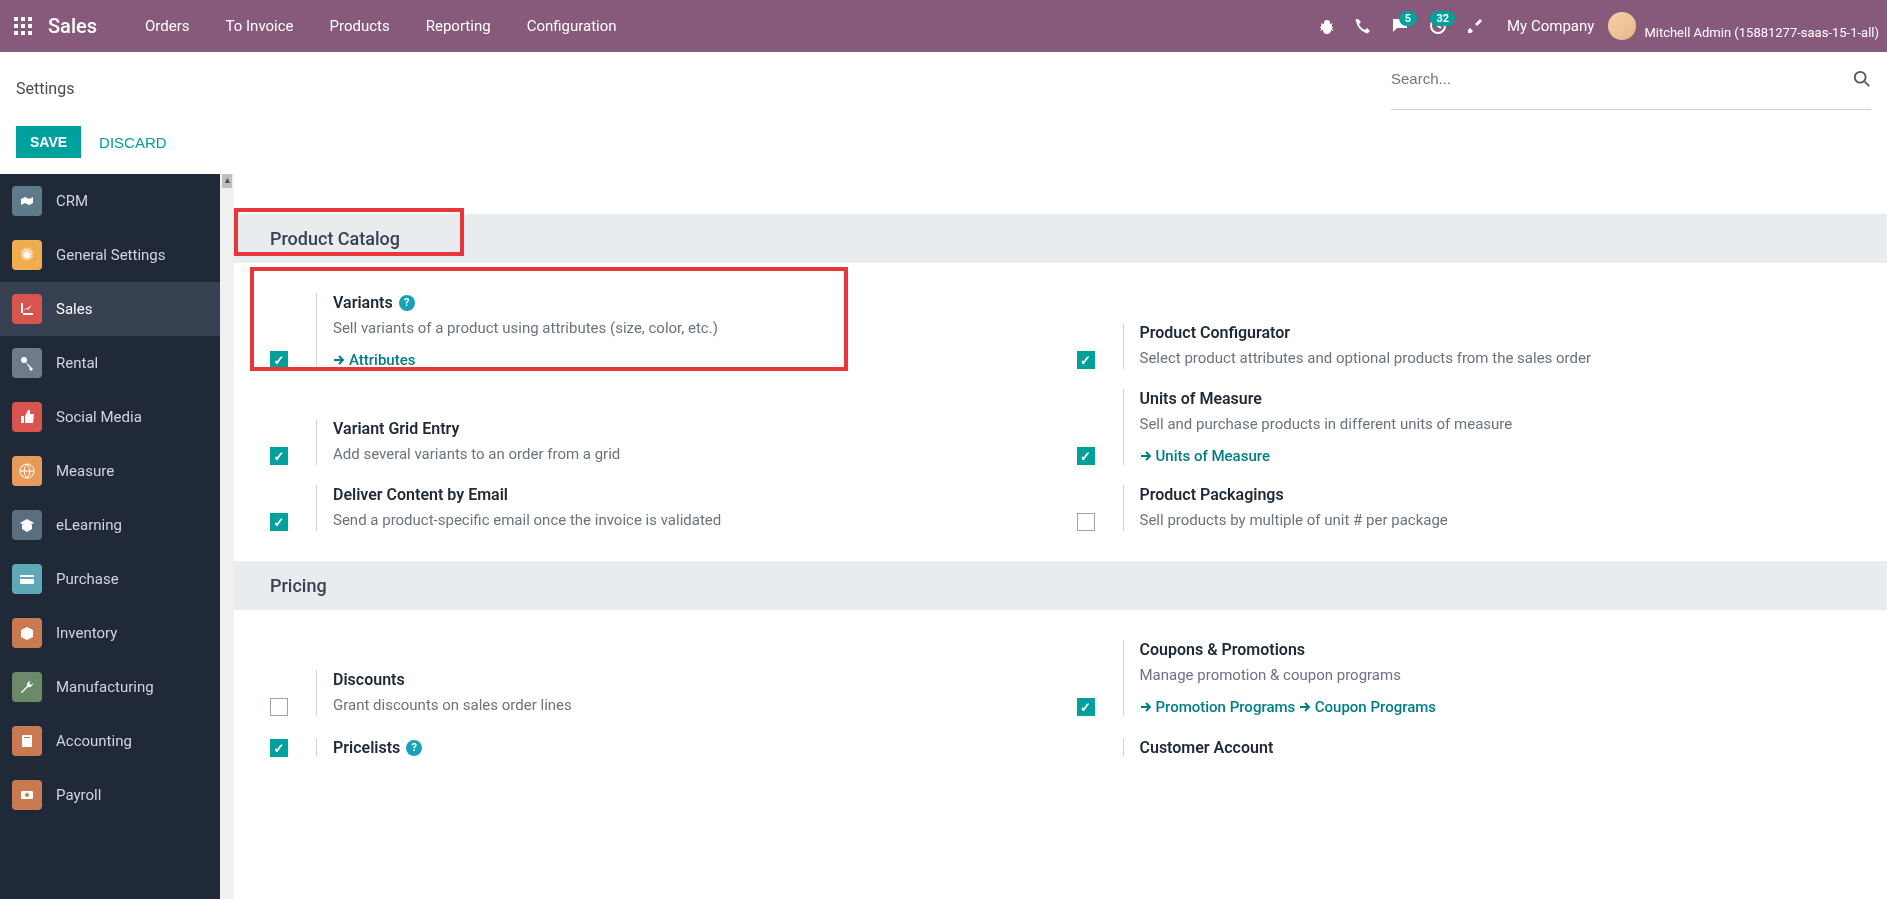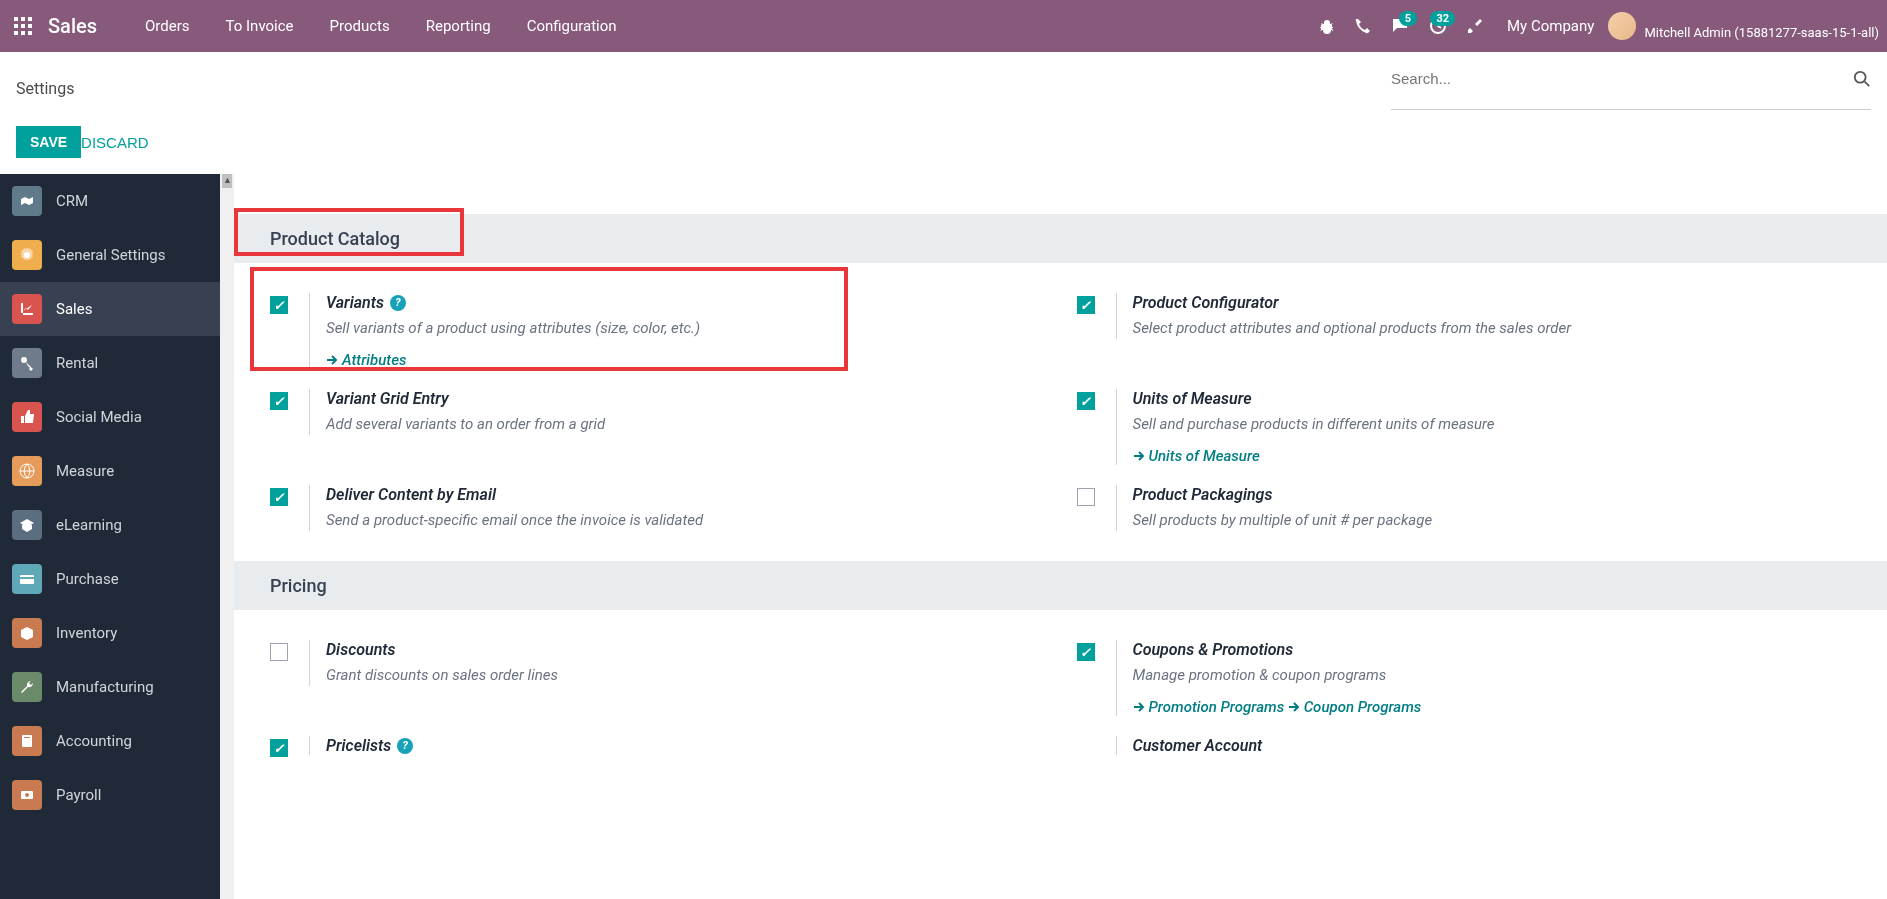--- a/index.html
+++ b/index.html
@@ -15,41 +15,41 @@
 .topbar .avatar { width: 28px; height: 28px; border-radius: 50%; background: linear-gradient(135deg, #f5d0a9, #e8b88a); margin-right: 8px; display: inline-block; }
 .topbar .user { display: flex; align-items: flex-end; font-size: 13px; cursor: pointer; }
 
 .subheader { display: flex; align-items: center; padding: 14px 16px 8px 16px; }
 .subheader .title { font-size: 16px; color: #4c4c4c; }
 .subheader .spacer { flex: 1; }
 .subheader .search-wrap { width: 480px; border-bottom: 1px solid #ccc; display: flex; align-items: center; padding-bottom: 18px; }
 .subheader .search-input { flex: 1; border: none; outline: none; font-size: 15px; color: #6b7280; padding: 4px 0; }
 .subheader .search-icon { width: 18px; height: 18px; }
 
-.actions { padding: 8px 16px 16px 16px; display: flex; gap: 0; align-items: center; }
+.actions { padding: 8px 16px 16px 16px; display: flex; gap: 18px; align-items: center; }
 .btn-save { background: #00a09d; color: #fff; border: none; padding: 8px 14px; font-size: 14px; font-weight: bold; cursor: pointer; }
 .btn-discard { background: none; border: none; color: #00a09d; font-size: 15px; font-weight: 500; cursor: pointer; }
 
 .main-wrap { display: flex; height: calc(100vh - 156px); }
 .sidebar { width: 220px; background: #1f2937; overflow-y: auto; color: #d1d5db; flex-shrink: 0; }
 .sidebar-item { display: flex; align-items: center; padding: 12px 12px; cursor: pointer; font-size: 15px; }
 .sidebar-item.active { background: #374151; color: #fff; }
 .sidebar-item .sb-icon { width: 30px; height: 30px; border-radius: 4px; margin-right: 14px; display: flex; align-items: center; justify-content: center; flex-shrink: 0; }
 .sidebar-scroll { width: 14px; background: #f0f0f0; position: relative; flex-shrink: 0; }
 .sidebar-scroll::before { content: ""; position: absolute; top: 0; left: 2px; right: 2px; height: 14px; background: #c0c0c0; }
 .sidebar-scroll::after { content: ""; position: absolute; bottom: 0; left: 2px; right: 2px; height: 14px; background: #c0c0c0; }
 .sidebar-scroll .arrow { position: absolute; left: 3px; font-size: 9px; color: #555; }
 .sidebar-scroll .arrow.up { top: 1px; }
 .sidebar-scroll .arrow.down { bottom: 1px; }
 
 .content { flex: 1; overflow-y: auto; background: #fff; }
 .section-header { background: #e9ecef; padding: 14px 36px; font-size: 18px; font-weight: 500; color: #374151; }
 .red-box { border: 4px solid #e8363a; position: absolute; }
 .settings-grid { display: flex; flex-wrap: wrap; padding: 20px 20px; gap: 0; }
-.setting-box { width: 50%; padding: 10px 16px; display: flex; gap: 21px; align-items: flex-start; font-style: italic; }
+.setting-box { width: 50%; padding: 10px 16px; display: flex; gap: 28px; align-items: flex-end; }
 .checkbox { width: 18px; height: 18px; border: 1px solid #9ca3af; background: #fff; cursor: pointer; flex-shrink: 0; margin-top: 3px; display: flex; align-items: center; justify-content: center; }
 .checkbox.checked { background: #00a09d; border-color: #00a09d; }
 .checkbox.checked::after { content: "✓"; color: #fff; font-size: 13px; font-weight: bold; }
 .setting-body { border-left: 1px solid #d1d5db; padding-left: 16px; flex: 1; }
 .setting-title { font-size: 16px; font-weight: 600; color: #1f2937; display: flex; align-items: center; gap: 6px; }
 .setting-desc { font-size: 15px; color: #6b7280; margin-top: 6px; line-height: 1.4; }
 .setting-link { display: inline-flex; align-items: center; gap: 4px; color: #017e84; font-size: 15px; font-weight: 500; margin-top: 12px; cursor: pointer; }
 .setting-link svg { width: 12px; height: 12px; fill: #017e84; }
 .help-icon { width: 16px; height: 16px; background: #17a2b8; border-radius: 50%; color: #fff; display: inline-flex; align-items: center; justify-content: center; font-size: 11px; font-weight: bold; cursor: pointer; }
 

